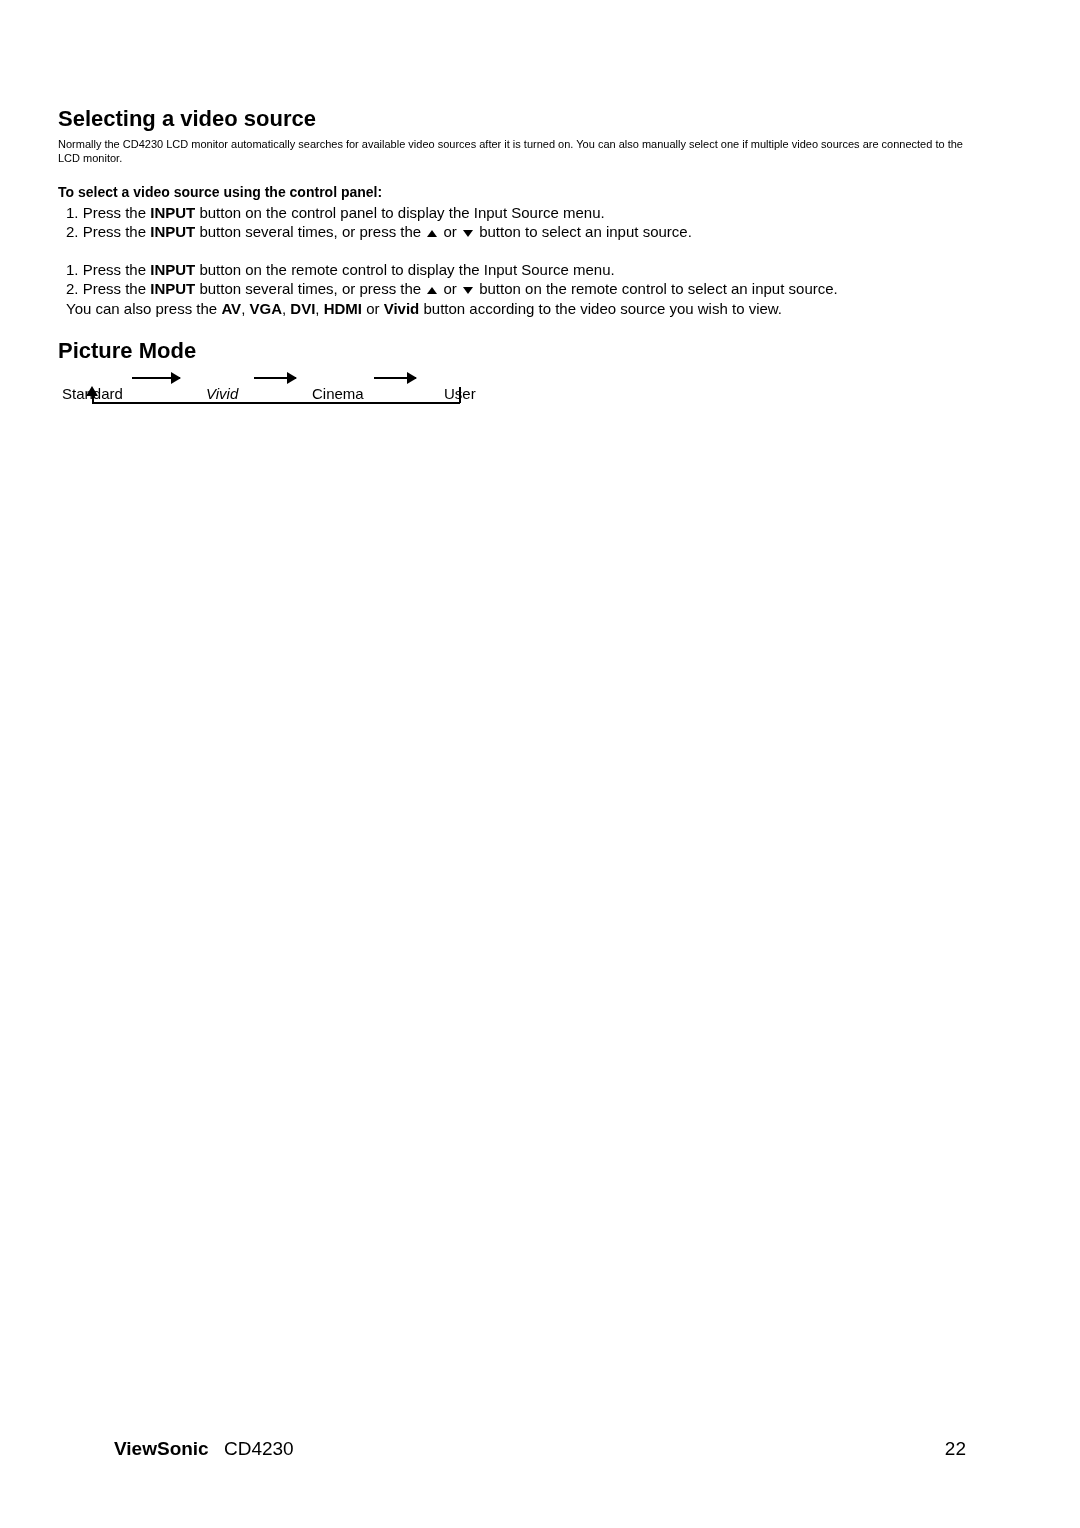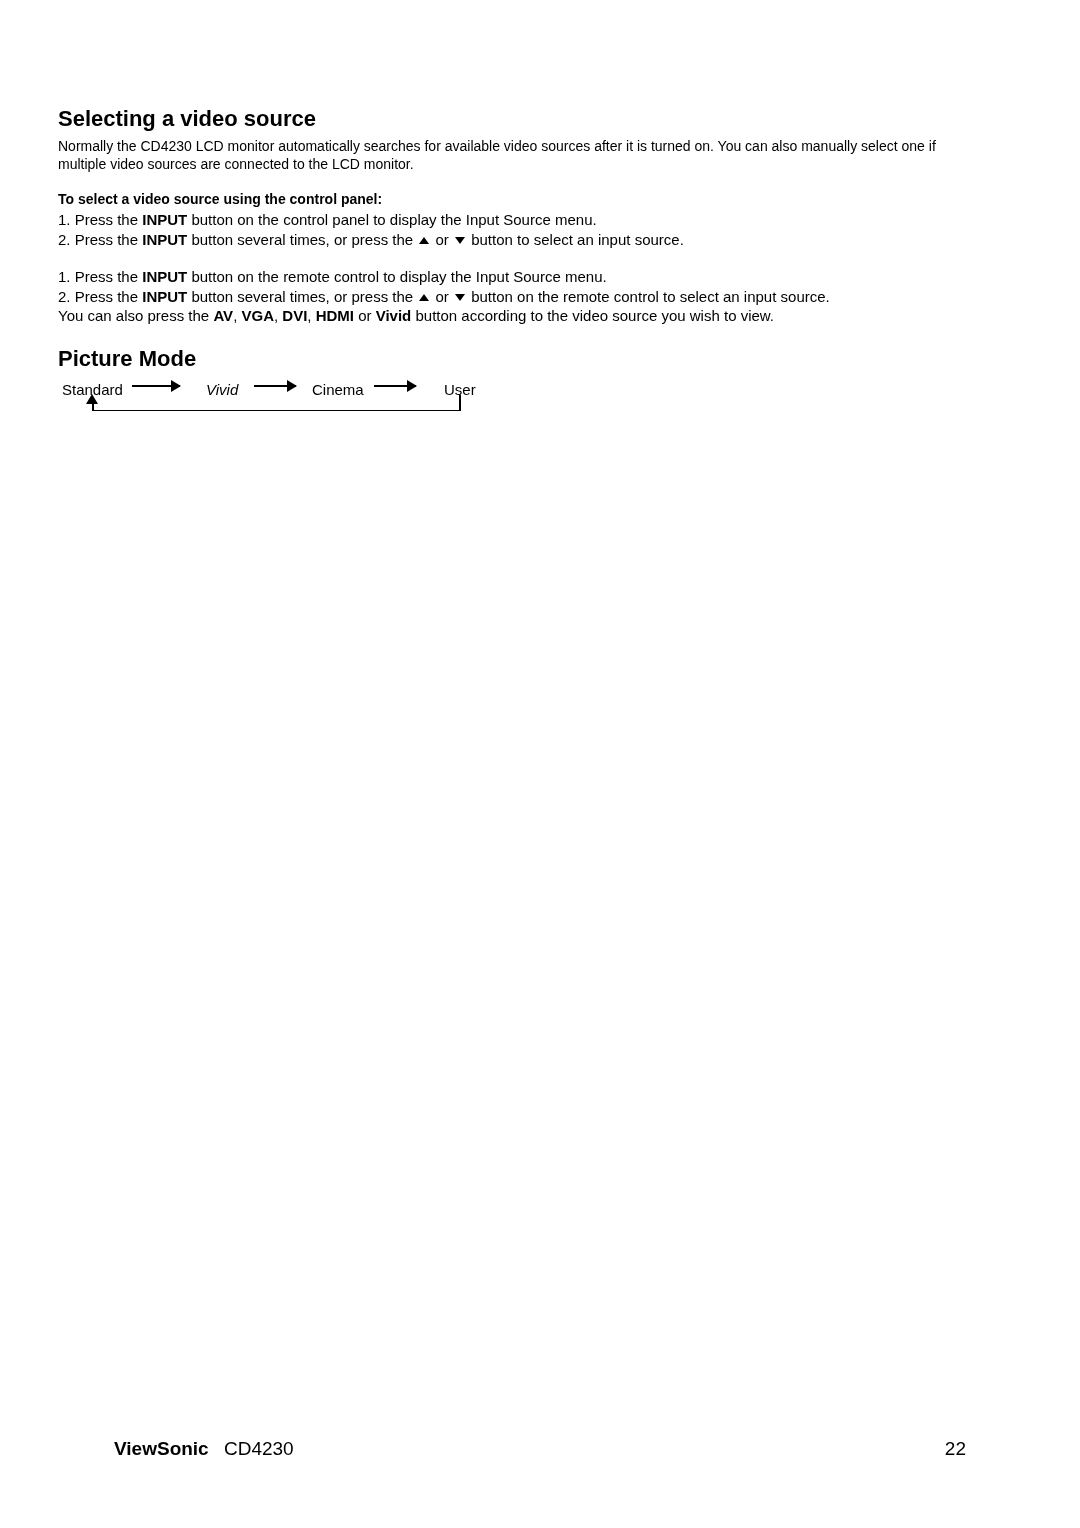--- a/index.html
+++ b/index.html
@@ -17,33 +17,34 @@
     }
     .page {
       padding: 106px 114px 0 58px;
     }
     .heading-1 {
       font-size: 22px;
       font-weight: bold;
       margin-bottom: 6px;
     }
     .para {
-      font-size: 14px;
+      font-size: 11px;
       line-height: 1.25;
       margin-bottom: 18px;
     }
     .heading-2 {
       font-size: 14px;
       font-weight: bold;
       margin-bottom: 3px;
     }
     .step-list {
       font-size: 15px;
       line-height: 1.3;
       margin-bottom: 18px;
+      margin-left: 8px;
     }
     .step-item {
       padding-left: 18px;
       text-indent: -18px;
     }
     .step-item.wrap {
       padding-left: 18px;
       text-indent: -18px;
     }
     .strong { font-weight: bold; }
@@ -65,21 +66,21 @@
       border-top: 7px solid #000;
     }
     .picture-mode-diagram {
       position: relative;
       height: 60px;
       margin-left: 4px;
       margin-top: 2px;
     }
     .pm-label {
       position: absolute;
-      top: 3px;
+      top: 15px;
       font-size: 15px;
     }
     .pm-arrow-right {
       position: absolute;
       top: 7px;
       height: 2px;
       background: #000;
     }
     .pm-arrow-right::after {
       content: "";

